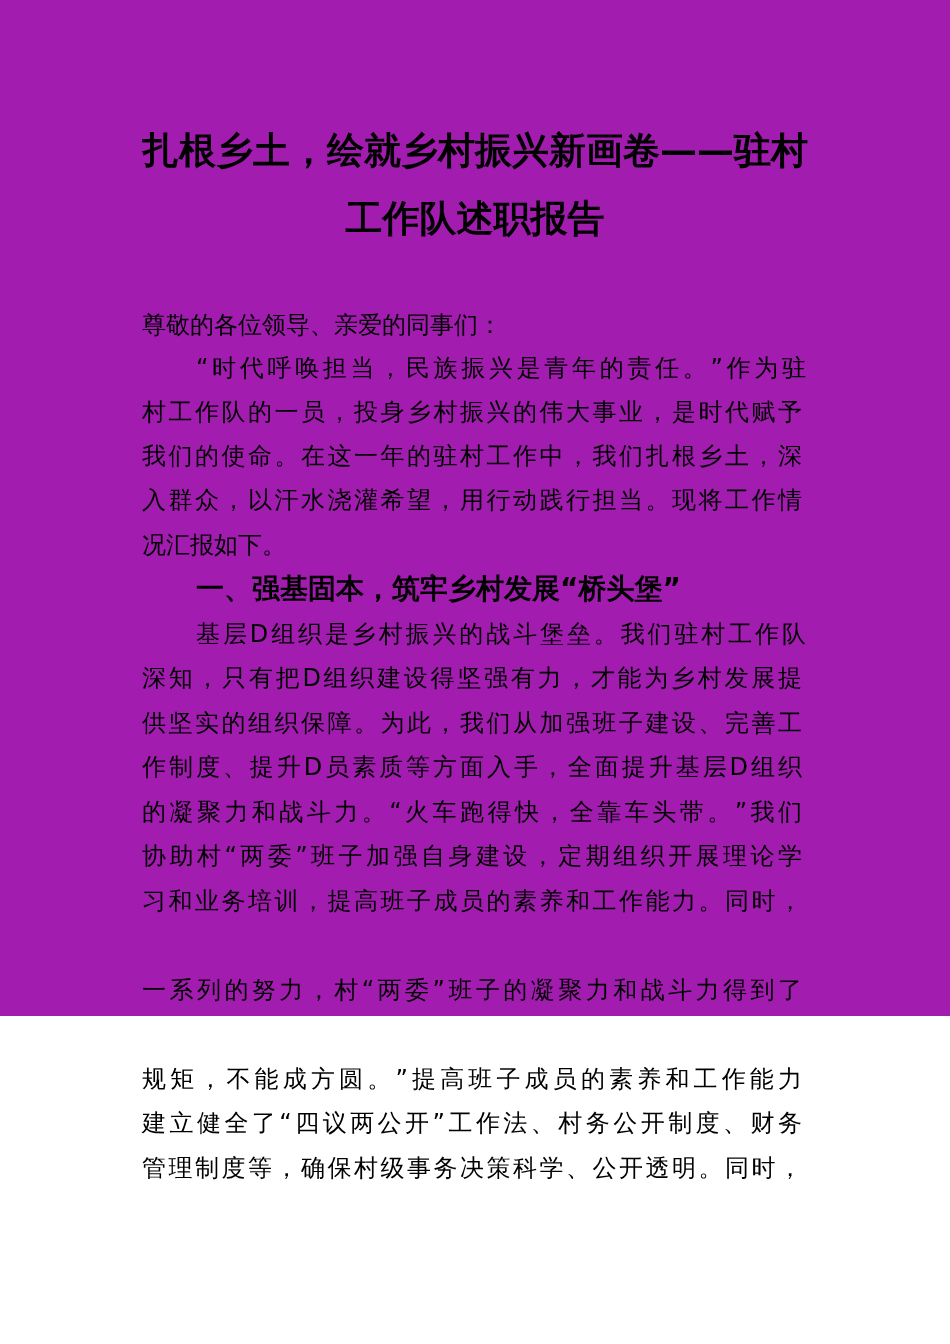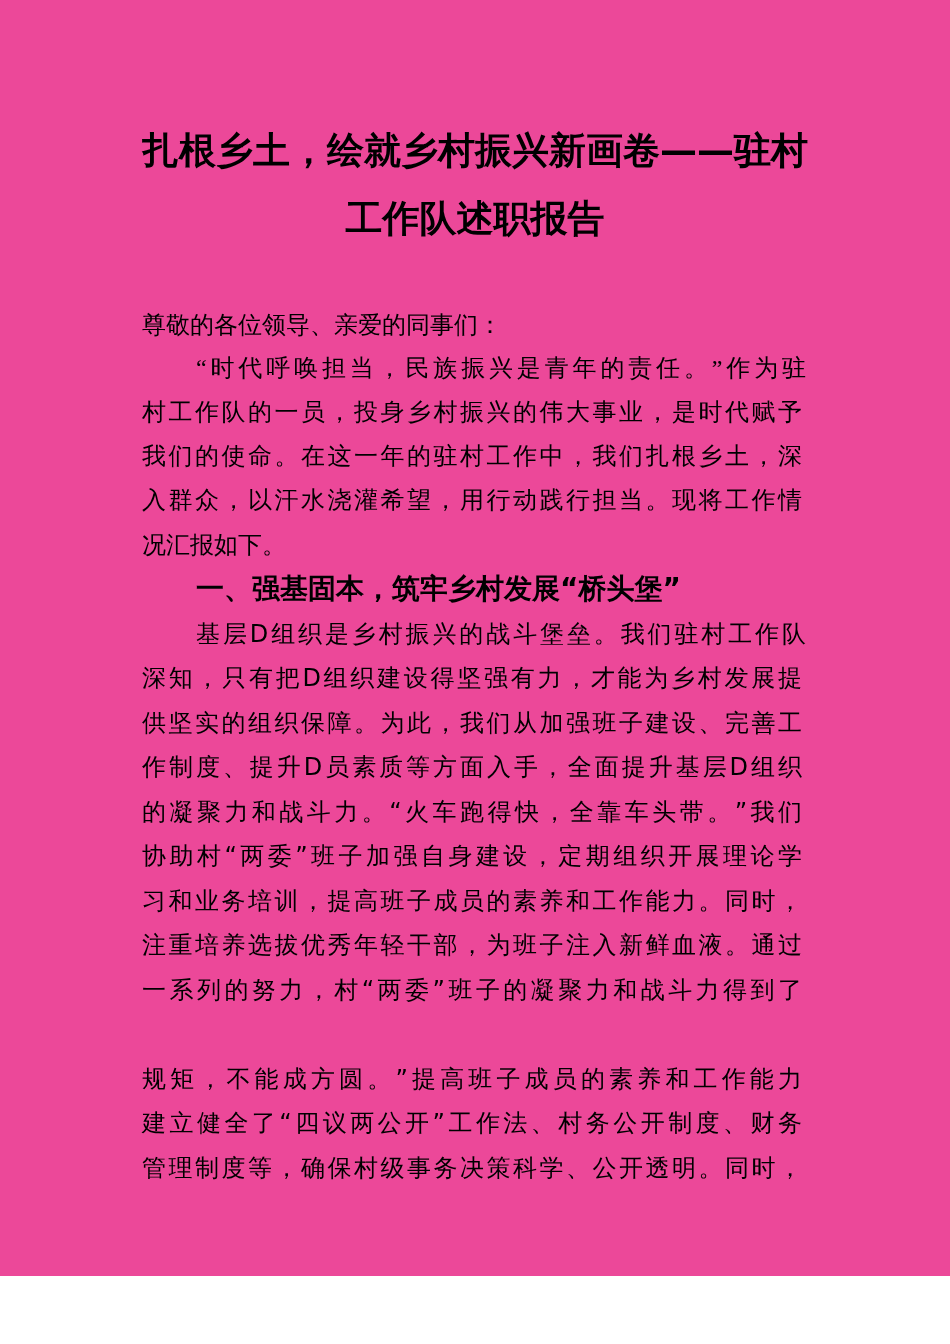--- a/index.html
+++ b/index.html
@@ -1,17 +1,17 @@
 <!DOCTYPE html>
 <html><head>
   <meta charset="utf-8">
   <style>
     html, body { margin: 0; padding: 0; background: #ffffff; }
     body { width: 950px; height: 1344px; position: relative; overflow: hidden; color: #000; }
-    .page { position: absolute; left: 0; top: 0; width: 950px; height: 1276px; background: #ec4899; }
+    .page { position: absolute; left: 0; top: 0; width: 950px; height: 1016px; background: #a21caf; }
     .title-line {
       position: absolute; left: 0; width: 950px; text-align: center;
       font-family: "DejaVu Serif", "Liberation Serif", serif;
       font-weight: bold; font-size: 37px; letter-spacing: 0px; line-height: 44px; white-space: nowrap;
     }
     .t1 { top: 128px; }
     .t2 { top: 196px; }
     .body-line {
       position: absolute; left: 142px; width: 660px;
       font-family: "DejaVu Sans", "Liberation Sans", sans-serif;
@@ -29,34 +29,33 @@
 </head>
 <body>
 
 <div class="page">
 
   <div class="title-line t1">扎根乡土，绘就乡村振兴新画卷——驻村</div>
   <div class="title-line t2">工作队述职报告</div>
 
   <div class="body-line last" style="top:310px;">尊敬的各位领导、亲爱的同事们：</div>
 
-  <div class="body-line indent" style="top:353px;font-family:Liberation Serif, serif;">“时代呼唤担当，民族振兴是青年的责任。”作为驻</div>
+  <div class="body-line indent" style="top:353px;">“时代呼唤担当，民族振兴是青年的责任。”作为驻</div>
   <div class="body-line" style="top:441px;">我们的使命。在这一年的驻村工作中，我们扎根乡土，深</div>
   <div class="body-line" style="top:397px;">村工作队的一员，投身乡村振兴的伟大事业，是时代赋予</div>
   <div class="body-line" style="top:485px;">入群众，以汗水浇灌希望，用行动践行担当。现将工作情</div>
   <div class="body-line last" style="top:530px;">况汇报如下。</div>
 
   <div class="heading-line" style="top:574px;">一、强基固本，筑牢乡村发展“桥头堡”</div>
 
   <div class="body-line indent" style="top:619px;">基层D组织是乡村振兴的战斗堡垒。我们驻村工作队</div>
   <div class="body-line" style="top:708px;">供坚实的组织保障。为此，我们从加强班子建设、完善工</div>
   <div class="body-line" style="top:663px;">深知，只有把D组织建设得坚强有力，才能为乡村发展提</div>
   <div class="body-line" style="top:752px;">作制度、提升D员素质等方面入手，全面提升基层D组织</div>
   <div class="body-line" style="top:797px;">的凝聚力和战斗力。“火车跑得快，全靠车头带。”我们</div>
   <div class="body-line" style="top:841px;">协助村“两委”班子加强自身建设，定期组织开展理论学</div>
   <div class="body-line" style="top:886px;">习和业务培训，提高班子成员的素养和工作能力。同时，</div>
-  <div class="body-line" style="top:930px;">注重培养选拔优秀年轻干部，为班子注入新鲜血液。通过</div>
   <div class="body-line" style="top:975px;">一系列的努力，村“两委”班子的凝聚力和战斗力得到了</div>
   <div class="body-line" style="top:1064px;">规矩，不能成方圆。”提高班子成员的素养和工作能力</div>
   <div class="body-line" style="top:1108px;">建立健全了“四议两公开”工作法、村务公开制度、财务</div>
   <div class="body-line" style="top:1153px;">管理制度等，确保村级事务决策科学、公开透明。同时，</div>
 
 </div>
 
 </body></html>

